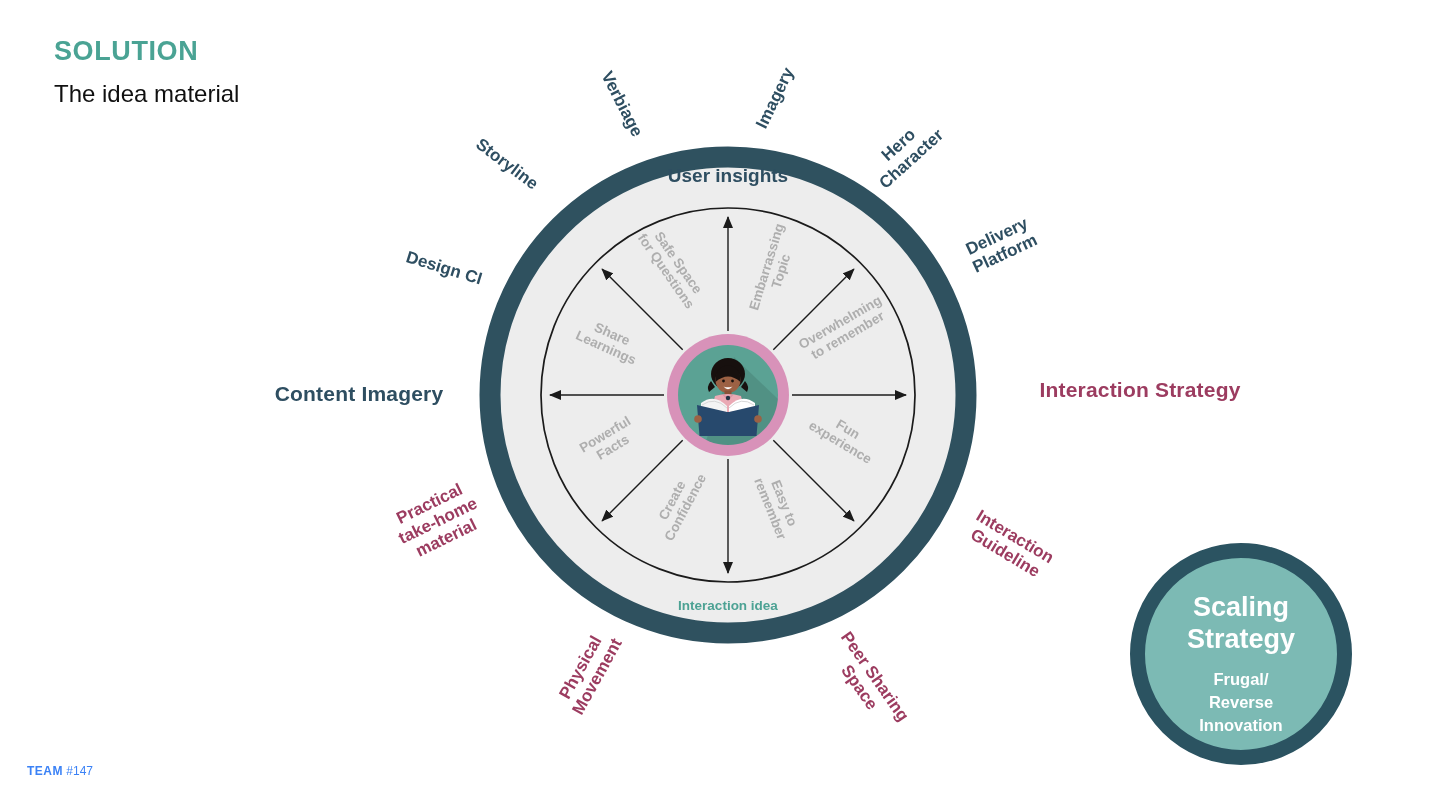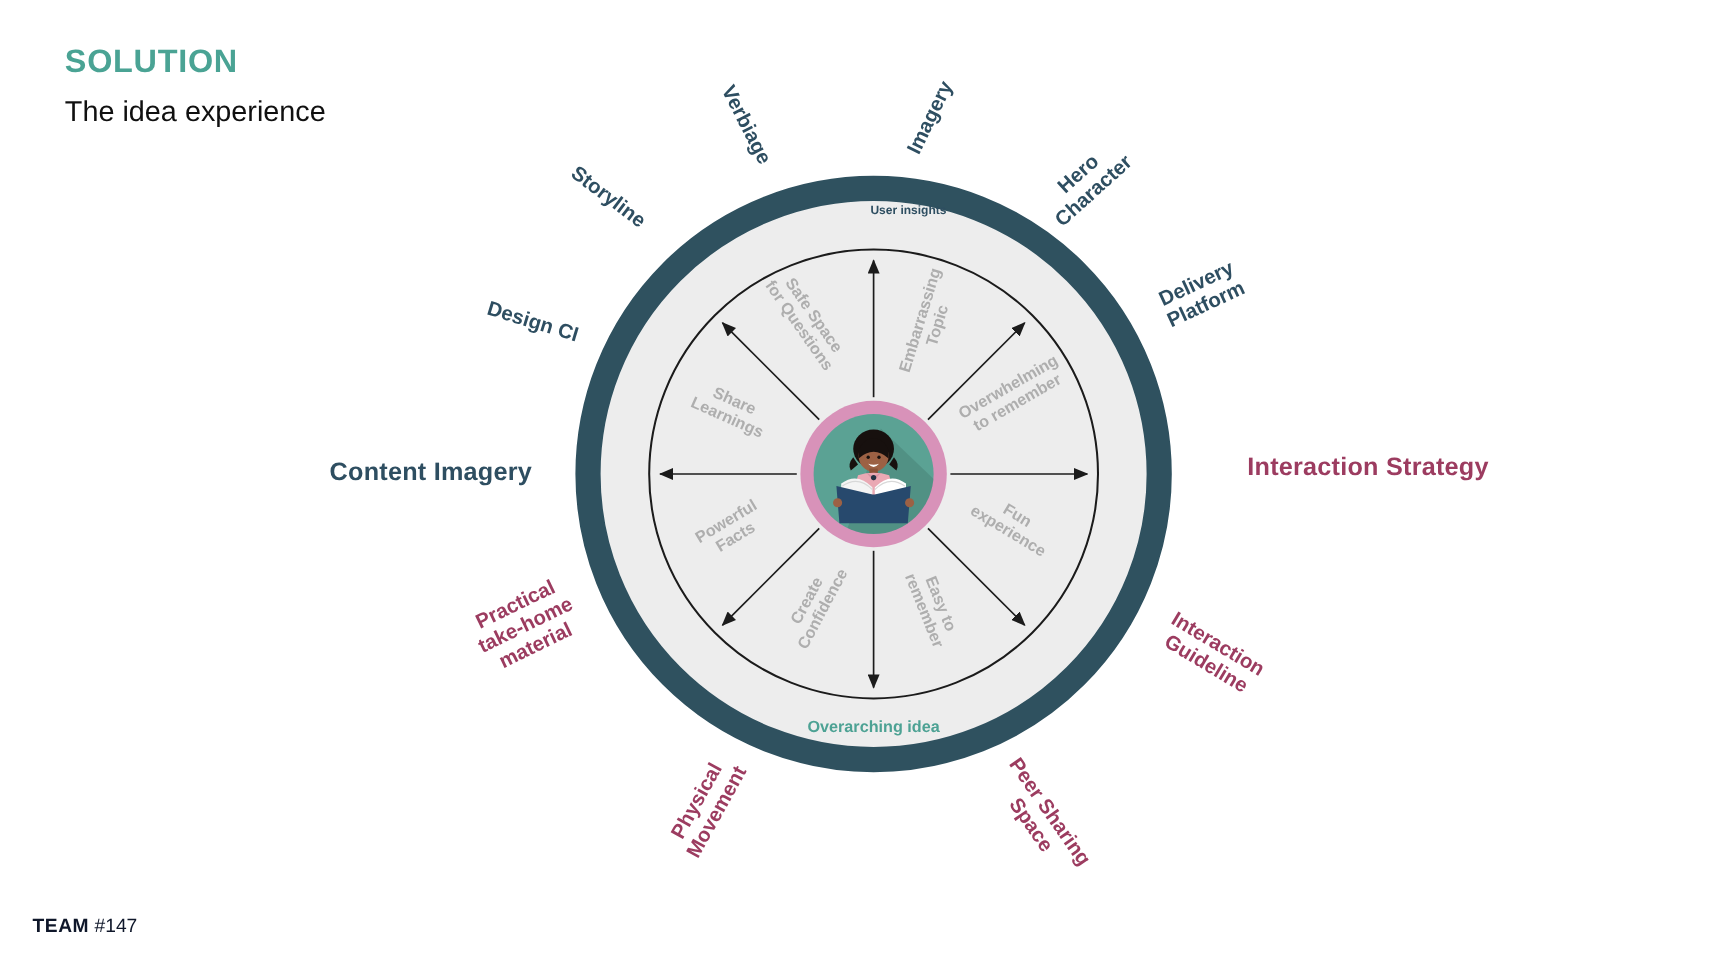--- a/index.html
+++ b/index.html
@@ -13,40 +13,40 @@
 
   .wheel { position:absolute; left:478px; top:145px; width:500px; height:500px; }
   .wheel svg { position:absolute; left:0; top:0; }
 
   .label { position:absolute; text-align:center; white-space:pre-line; line-height:1.13; font-weight:bold; }
   .spoke { font-size:13.5px; color:#aeaeae; }
   .slate { color:#2e4e61; }
   .maroon { color:#9c3c60; }
   .outer { font-size:17px; }
   .strategy { font-size:21px; letter-spacing:.2px; }
-  .ring-top { font-size:10px; color:#2e4e61;margin-left:29px; }
+  .ring-top { font-size:19px; color:#2e4e61; }
   .ring-bottom { font-size:13.5px; color:#4da294; }
 
   .scaling { position:absolute; left:1130px; top:543px; width:222px; height:222px;
              border-radius:50%; background:#7cbab4; border:15px solid #2b5361;
              text-align:center; color:#fff; padding-top:34px; }
   .scaling .t { font-size:27px; font-weight:bold; line-height:1.18; white-space:pre-line; }
   .scaling .s { font-size:16.5px; font-weight:bold; line-height:1.4; margin-top:12px; white-space:pre-line; }
 
-  .footer { position:absolute; left:27px; top:764px; font-size:16px; color:#0f172a; }
+  .footer { position:absolute; left:27px; top:764px; font-size:12px; color:#3b82f6; }
   .footer .b { font-weight:bold; letter-spacing:.5px; }
 </style>
 </head>
 <body>
 
 <div class="slide">
 
   <div class="header">
     <div class="title">SOLUTION</div>
-    <div class="subtitle">The idea experience</div>
+    <div class="subtitle">The idea material</div>
   </div>
 
   <div class="wheel">
     <svg width="500" height="500" viewBox="0 0 500 500">
       <defs>
         <marker id="arrow" viewBox="0 0 12 10" markerWidth="12" markerHeight="10" refX="11" refY="5" orient="auto" markerUnits="userSpaceOnUse">
           <path d="M0 0 L12 5 L0 10 Z" fill="#1b1b1b"></path>
         </marker>
         <clipPath id="centerClip">
             <circle cx="250" cy="250" r="50"></circle>
@@ -95,21 +95,21 @@
           <path d="M -26 10 Q -13 1 -1 13" fill="none" stroke="#d8d8d8" stroke-width="1"></path>
           <path d="M 26 10 Q 13 1 1 13" fill="none" stroke="#d8d8d8" stroke-width="1"></path>
           <path d="M -31 10 L -1 17 L 1 17 L 31 10 L 28.5 41 L -28.5 41 Z" fill="#27496d"></path>
           <circle cx="-30" cy="24" r="3.8" fill="#9c6144"></circle>
           <circle cx="30" cy="24" r="3.8" fill="#9c6144"></circle>
         </g>
       </g>
     </svg>
 
     <div class="label ring-top" style="left:250px;top:31px;transform:translate(-50%,-50%);">User insights</div>
-    <div class="label ring-bottom" style="left:250px;top:461px;transform:translate(-50%,-50%);">Overarching idea</div>
+    <div class="label ring-bottom" style="left:250px;top:461px;transform:translate(-50%,-50%);">Interaction idea</div>
 
     <div class="label spoke" style="left:194px;top:122px;transform:translate(-50%,-50%) rotate(55deg);">Safe Space
 for Questions</div>
     <div class="label spoke" style="left:296px;top:124px;transform:translate(-50%,-50%) rotate(-73deg);">Embarrassing
 Topic</div>
     <div class="label spoke" style="left:366px;top:184px;transform:translate(-50%,-50%) rotate(-30deg);">Overwhelming
 to remember</div>
     <div class="label spoke" style="left:366px;top:291px;transform:translate(-50%,-50%) rotate(31deg);">Fun
 experience</div>
     <div class="label spoke" style="left:299px;top:361px;transform:translate(-50%,-50%) rotate(68deg);">Easy to
@@ -135,19 +135,26 @@
   <div class="label outer maroon" style="left:438px;top:521px;transform:translate(-50%,-50%) rotate(-26deg);">Practical
 take-home
 material</div>
   <div class="label outer maroon" style="left:1010px;top:545px;transform:translate(-50%,-50%) rotate(31deg);">Interaction
 Guideline</div>
   <div class="label outer maroon" style="left:589px;top:672px;transform:translate(-50%,-50%) rotate(-61deg);">Physical
 Movement</div>
   <div class="label outer maroon" style="left:867px;top:682px;transform:translate(-50%,-50%) rotate(55deg);">Peer Sharing
 Space</div>
 
+  <div class="scaling">
+    <div class="t">Scaling
+Strategy</div>
+    <div class="s">Frugal/
+Reverse
+Innovation</div>
+  </div>
 
   <div class="footer">
     <span class="b">TEAM</span>
     <span>#147</span>
   </div>
 
 </div>
 
 </body></html>

